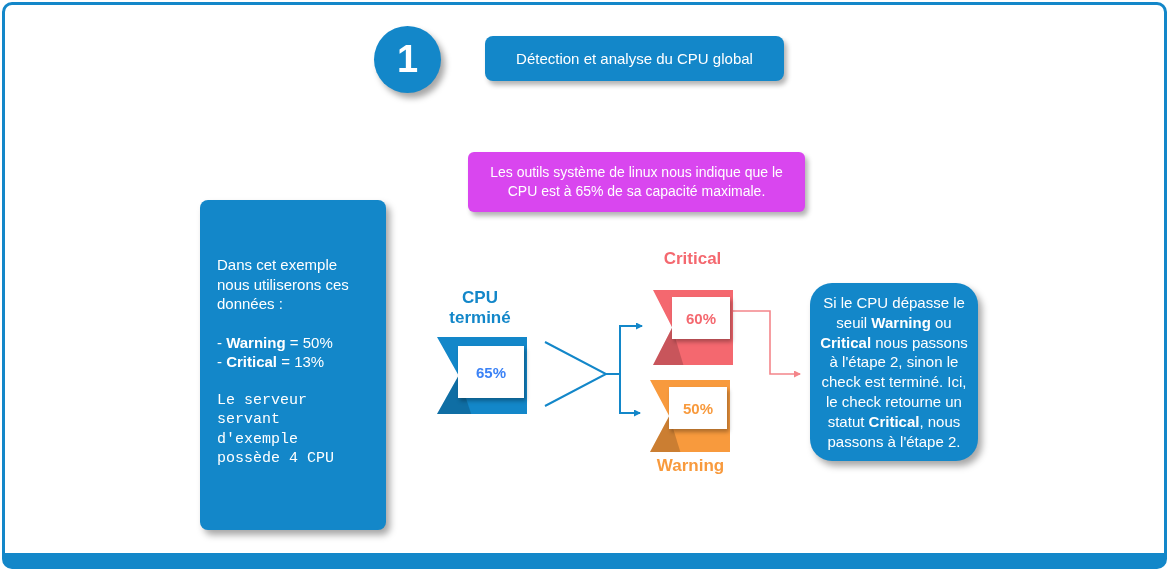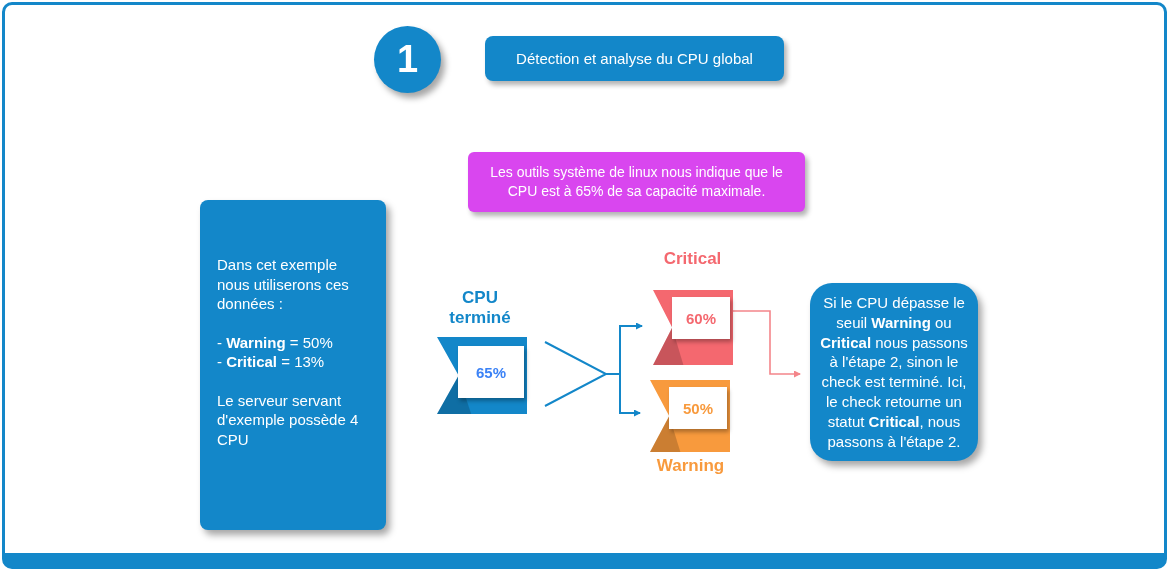--- a/index.html
+++ b/index.html
@@ -79,21 +79,21 @@
     width: 186px; height: 330px;
     background: #1387c9;
     border-radius: 8px;
     color: #fff;
     font-size: 15px;
     line-height: 1.3;
     padding: 55px 17px 20px 17px;
     box-shadow: 4px 5px 7px rgba(0,0,0,0.35);
   }
   .left-box p { margin-bottom: 19px; }
-  .left-box p:last-child { margin-bottom: 8px; }
+  .left-box p:last-child { margin-bottom: 8px; font-family: Liberation Mono, monospace; }
 
   
   .cpu-label {
     position: absolute;
     left: 438px; top: 288px;
     width: 84px;
     color: #1387c9;
     font-size: 17px;
     font-weight: bold;
     text-align: center;

